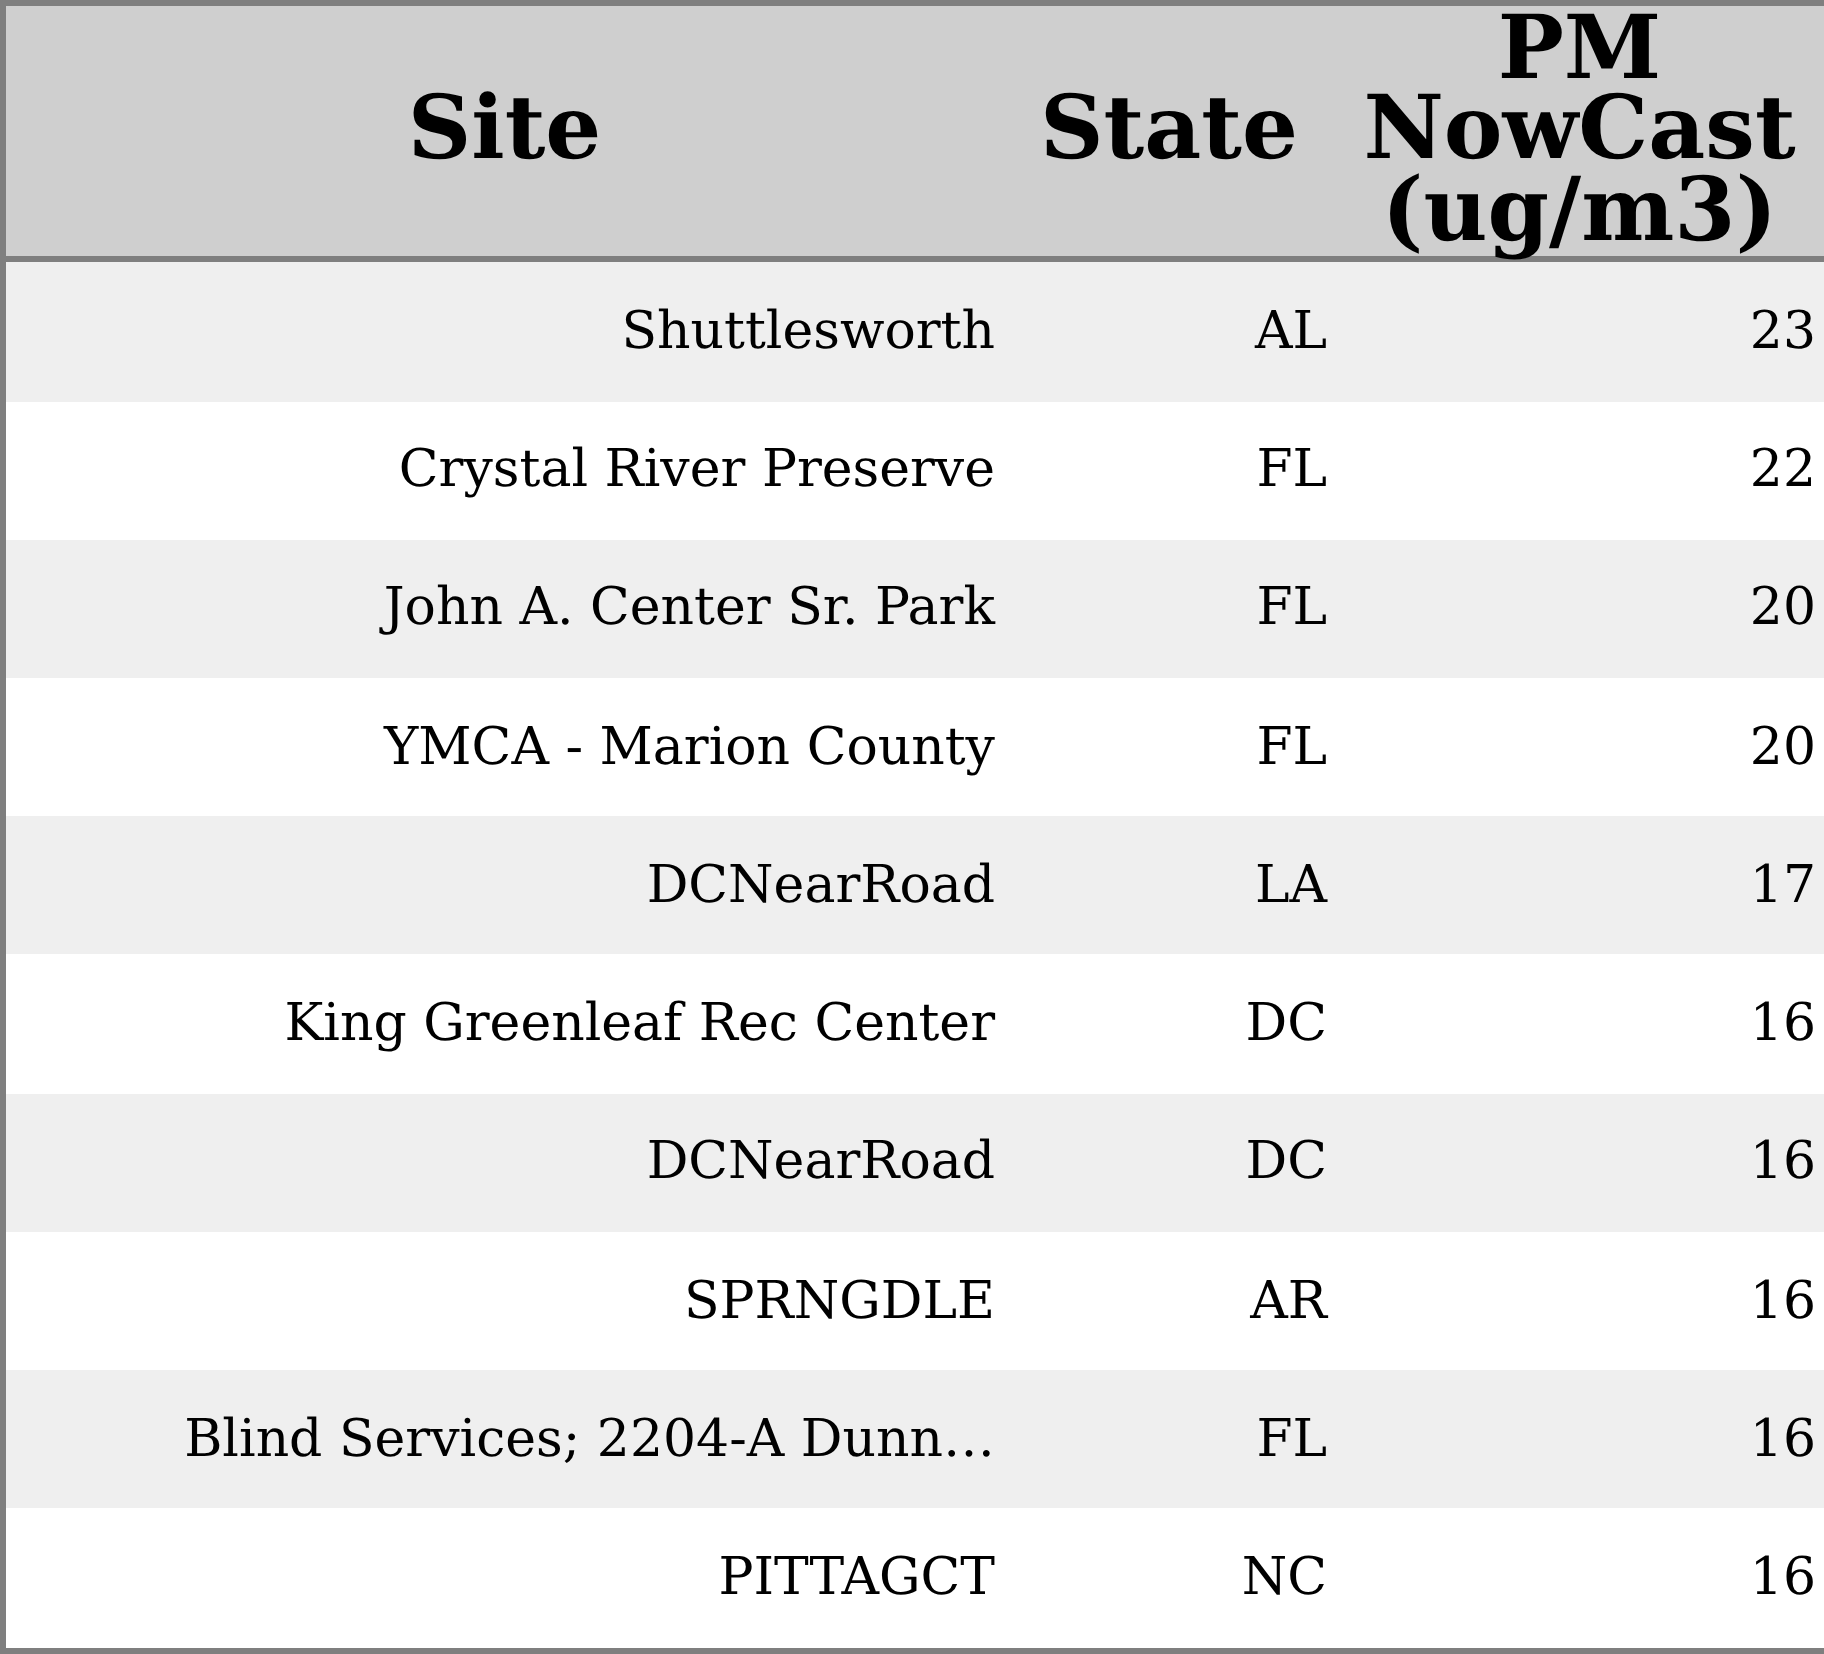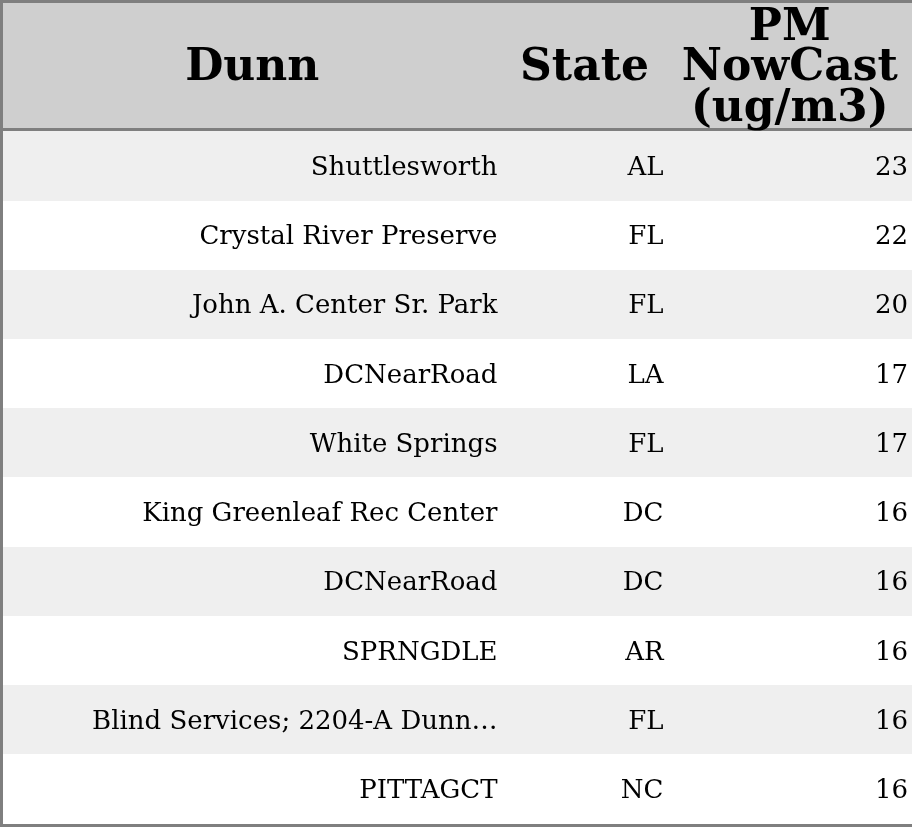--- a/index.html
+++ b/index.html
@@ -53,21 +53,21 @@
 <body>
 
 <table class="pm-table">
   <colgroup>
     <col class="col-site">
     <col class="col-state">
     <col class="col-value">
   </colgroup>
   <thead>
     <tr>
-      <th>Dunn</th>
+      <th>Site</th>
       <th>State</th>
       <th>PM NowCast (ug/m3)</th>
     </tr>
   </thead>
   <tbody>
     <tr>
       <td>Shuttlesworth</td>
       <td>AL</td>
       <td>23</td>
     </tr>
@@ -75,27 +75,27 @@
       <td>Crystal River Preserve</td>
       <td>FL</td>
       <td>22</td>
     </tr>
     <tr>
       <td>John A. Center Sr. Park</td>
       <td>FL</td>
       <td>20</td>
     </tr>
     <tr>
+      <td>YMCA - Marion County</td>
+      <td>FL</td>
+      <td>20</td>
+    </tr>
+    <tr>
       <td>DCNearRoad</td>
       <td>LA</td>
-      <td>17</td>
-    </tr>
-    <tr>
-      <td>White Springs</td>
-      <td>FL</td>
       <td>17</td>
     </tr>
     <tr>
       <td>King Greenleaf Rec Center</td>
       <td>DC</td>
       <td>16</td>
     </tr>
     <tr>
       <td>DCNearRoad</td>
       <td>DC</td>

